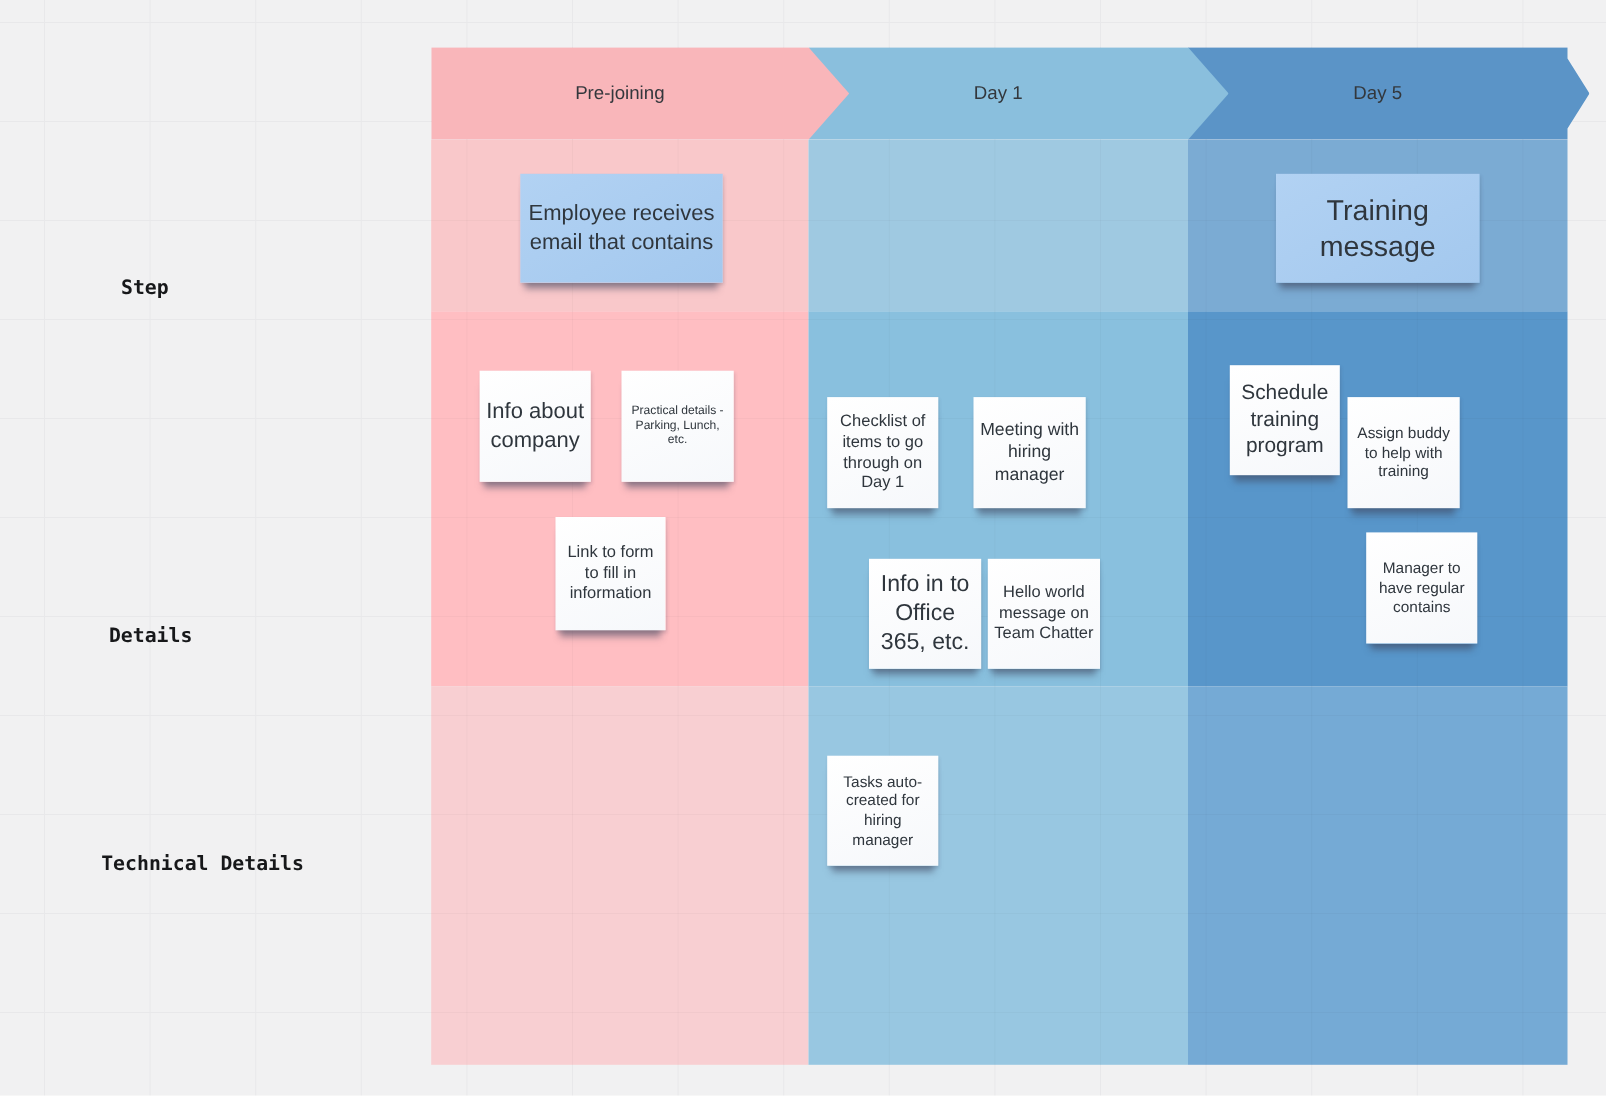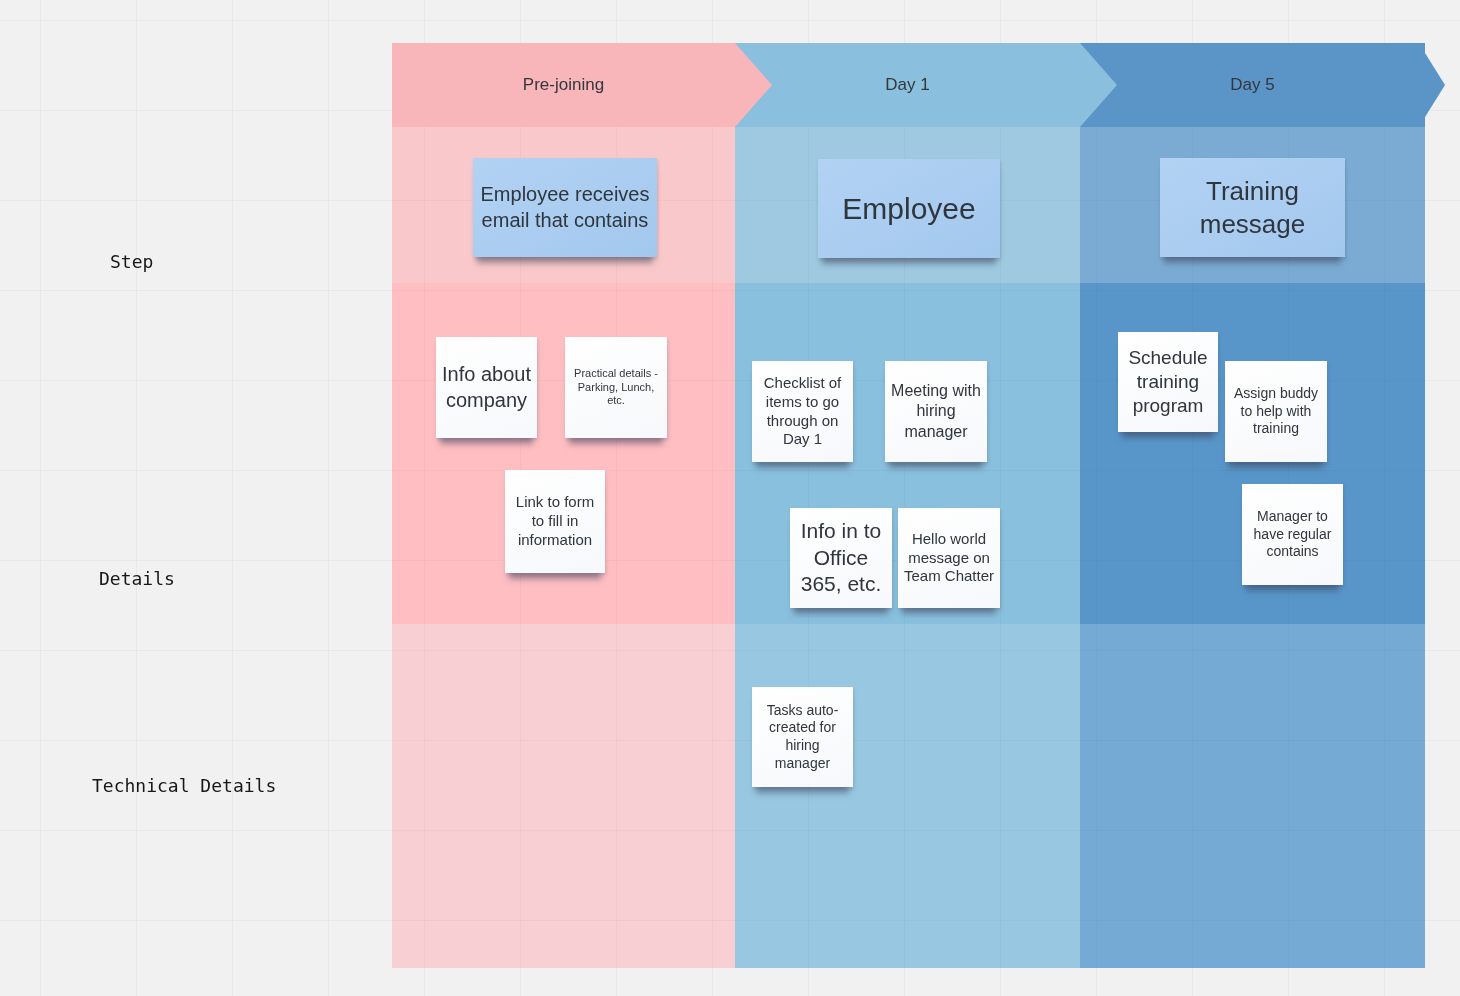--- a/index.html
+++ b/index.html
@@ -13,21 +13,21 @@
     background-image:
       linear-gradient(to right, #e8e8ea 1px, transparent 1px),
       linear-gradient(to bottom, #e8e8ea 1px, transparent 1px);
     background-size:96px 90px;
     background-position:40px 20px;
   }
   
   .row-label{
     position:absolute;
     font-family:"DejaVu Sans Mono","Liberation Mono",monospace;
-    font-weight:normal;font-size:18px;color:#17181a;letter-spacing:0px;
+    font-weight:bold;font-size:18px;color:#17181a;letter-spacing:0px;
     white-space:nowrap;
   }
   
   .band{position:absolute;}
   .c1{left:392px;width:343px;}
   .c2{left:735px;width:345px;}
   .c3{left:1080px;width:345px;}
   .r-step{top:127px;height:156px;}
   .r-details{top:283px;height:341px;}
   .r-tech{top:624px;height:344px;}
@@ -108,21 +108,20 @@
     <div class="arrow-label">Pre-joining</div>
   </div>
   <div class="arrow arrow-day1">
     <div class="arrow-label">Day 1</div>
   </div>
   <div class="arrow arrow-day7">
     <div class="arrow-label">Day 5</div>
   </div>
 
   <div class="note note-blue" style="left:473px;top:158px;width:184px;height:99px;font-size:20px">Employee receives email that contains</div>
-  <div class="note note-blue" style="left:818px;top:159px;width:182px;height:99px;font-size:30px">Employee</div>
   <div class="note note-blue" style="left:1160px;top:158px;width:185px;height:99px;font-size:26px">Training message</div>
 
   <div class="note note-white" style="left:436px;top:337px;width:101px;height:101px;font-size:20px">Info about company</div>
   <div class="note note-white" style="left:565px;top:337px;width:102px;height:101px;font-size:11px">Practical details - Parking, Lunch, etc.</div>
   <div class="note note-white" style="left:505px;top:470px;width:100px;height:103px;font-size:15px">Link to form to fill in information</div>
 
   <div class="note note-white" style="left:752px;top:361px;width:101px;height:101px;font-size:15px">Checklist of items to go through on Day 1</div>
   <div class="note note-white" style="left:885px;top:361px;width:102px;height:101px;font-size:16px">Meeting with hiring manager</div>
   <div class="note note-white" style="left:790px;top:508px;width:102px;height:100px;font-size:21px">Info in to Office 365, etc.</div>
   <div class="note note-white" style="left:898px;top:508px;width:102px;height:100px;font-size:15px">Hello world message on Team Chatter</div>

